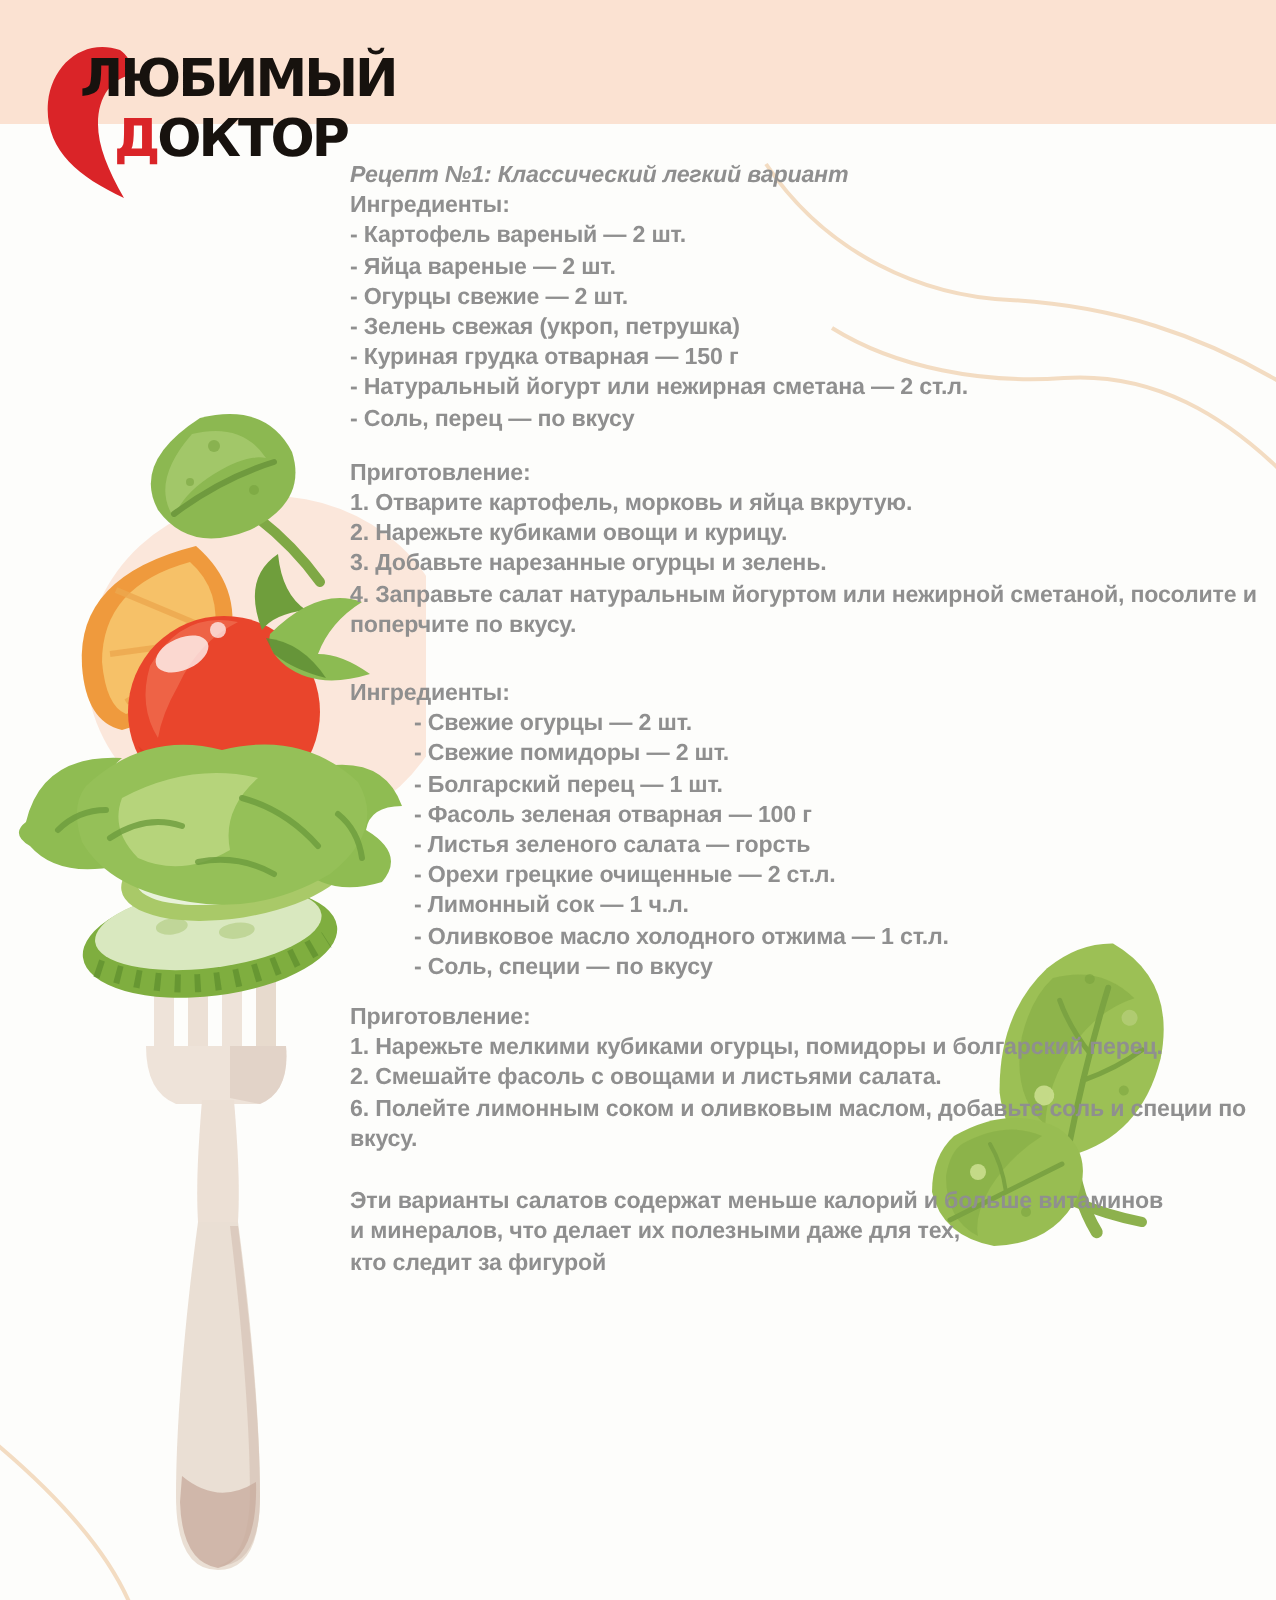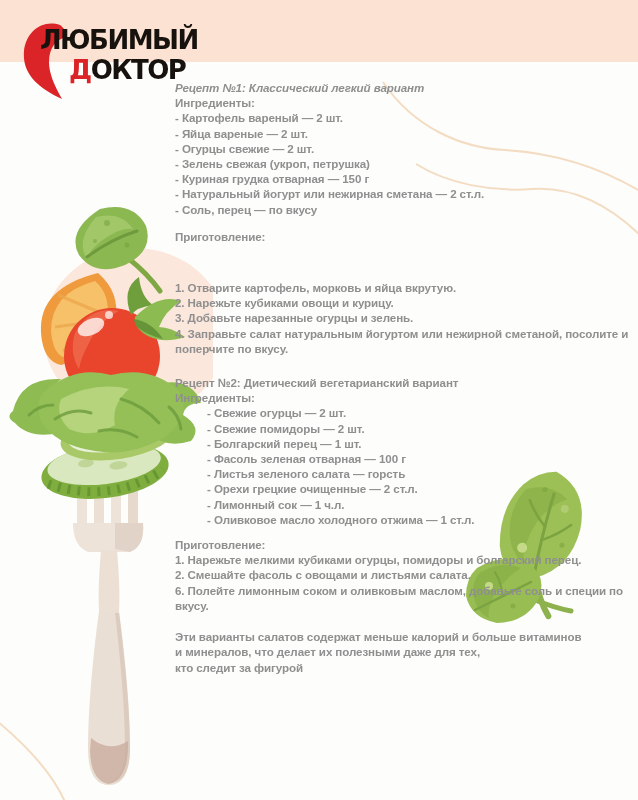--- a/index.html
+++ b/index.html
@@ -14,35 +14,35 @@
   .logo{position:absolute;top:20px;left:18px;width:180px;height:78px;}
   .logo .heart{position:absolute;left:2px;top:0;}
   .logo .l1{
     position:absolute;left:22px;top:5px;
     font-family:"DejaVu Sans",sans-serif;font-weight:bold;
     font-size:26px;letter-spacing:-1.5px;color:#17120e;white-space:nowrap;text-align:center;
   }
   .logo .l2{
     position:absolute;left:39px;top:35px;
     font-family:"DejaVu Sans",sans-serif;font-weight:bold;
-    font-size:26px;letter-spacing:-1.5px;color:#17120e;white-space:nowrap;margin-left:12px;
+    font-size:26px;letter-spacing:-1.5px;color:#17120e;white-space:nowrap;
   }
   .logo .red{color:#da2428;}
   
   .textcol{
     position:absolute;left:175px;top:80px;width:462px;
     color:#8f8f8f;font-size:11.6px;line-height:15.2px;font-weight:bold;
     letter-spacing:-0.1px;
   }
   .textcol .line{margin:0;}
   .mb-title1{margin-bottom:16px;font-style:italic;}
   .mb-label1{margin-bottom:17px;}
   .mb-list1{margin-bottom:12px;}
   .mb-prep1{margin-bottom:14px;}
-  .mb-steps1{margin-bottom:19px;margin-top:36px;}
+  .mb-steps1{margin-bottom:19px;}
   .mb-title2{margin-bottom:13px;}
   .mb-label2{margin-bottom:15px;}
   .mb-list2{margin-bottom:10px;margin-left:32px;}
   .mb-prep2{margin-bottom:16px;}
   .mb-steps2{margin-bottom:16px;}
   .footer-note{white-space:pre-line;}
   
   .illu-left{position:absolute;left:3px;top:193px;width:210px;height:600px;}
   .illu-right{position:absolute;left:447px;top:460px;width:165px;height:175px;}
 </style>
@@ -183,31 +183,31 @@
     <div class="line">- Соль, перец — по вкусу</div>
   </div>
   <div class="line mb-prep1">Приготовление:</div>
   <div class="mb-steps1">
     <div class="line">1. Отварите картофель, морковь и яйца вкрутую.</div>
     <div class="line">2. Нарежьте кубиками овощи и курицу.</div>
     <div class="line">3. Добавьте нарезанные огурцы и зелень.</div>
     <div class="line">4. Заправьте салат натуральным йогуртом или нежирной сметаной, посолите и поперчите по вкусу.</div>
   </div>
 
-  <div class="line mb-title2">Рецепт №2: Диетический вегетарианский вариант</div>
   <div class="line mb-label2">Ингредиенты:</div>
   <div class="mb-list2">
     <div class="line">- Свежие огурцы — 2 шт.</div>
     <div class="line">- Свежие помидоры — 2 шт.</div>
     <div class="line">- Болгарский перец — 1 шт.</div>
     <div class="line">- Фасоль зеленая отварная — 100 г</div>
     <div class="line">- Листья зеленого салата — горсть</div>
     <div class="line">- Орехи грецкие очищенные — 2 ст.л.</div>
     <div class="line">- Лимонный сок — 1 ч.л.</div>
     <div class="line">- Оливковое масло холодного отжима — 1 ст.л.</div>
+    <div class="line">- Соль, специи — по вкусу</div>
   </div>
   <div class="line mb-prep2">Приготовление:</div>
   <div class="mb-steps2">
     <div class="line">1. Нарежьте мелкими кубиками огурцы, помидоры и болгарский перец.</div>
     <div class="line">2. Смешайте фасоль с овощами и листьями салата.</div>
     <div class="line">6. Полейте лимонным соком и оливковым маслом, добавьте соль и специи по вкусу.</div>
   </div>
 
   <div class="line footer-note">Эти варианты салатов содержат меньше калорий и больше витаминов
 и минералов, что делает их полезными даже для тех,

